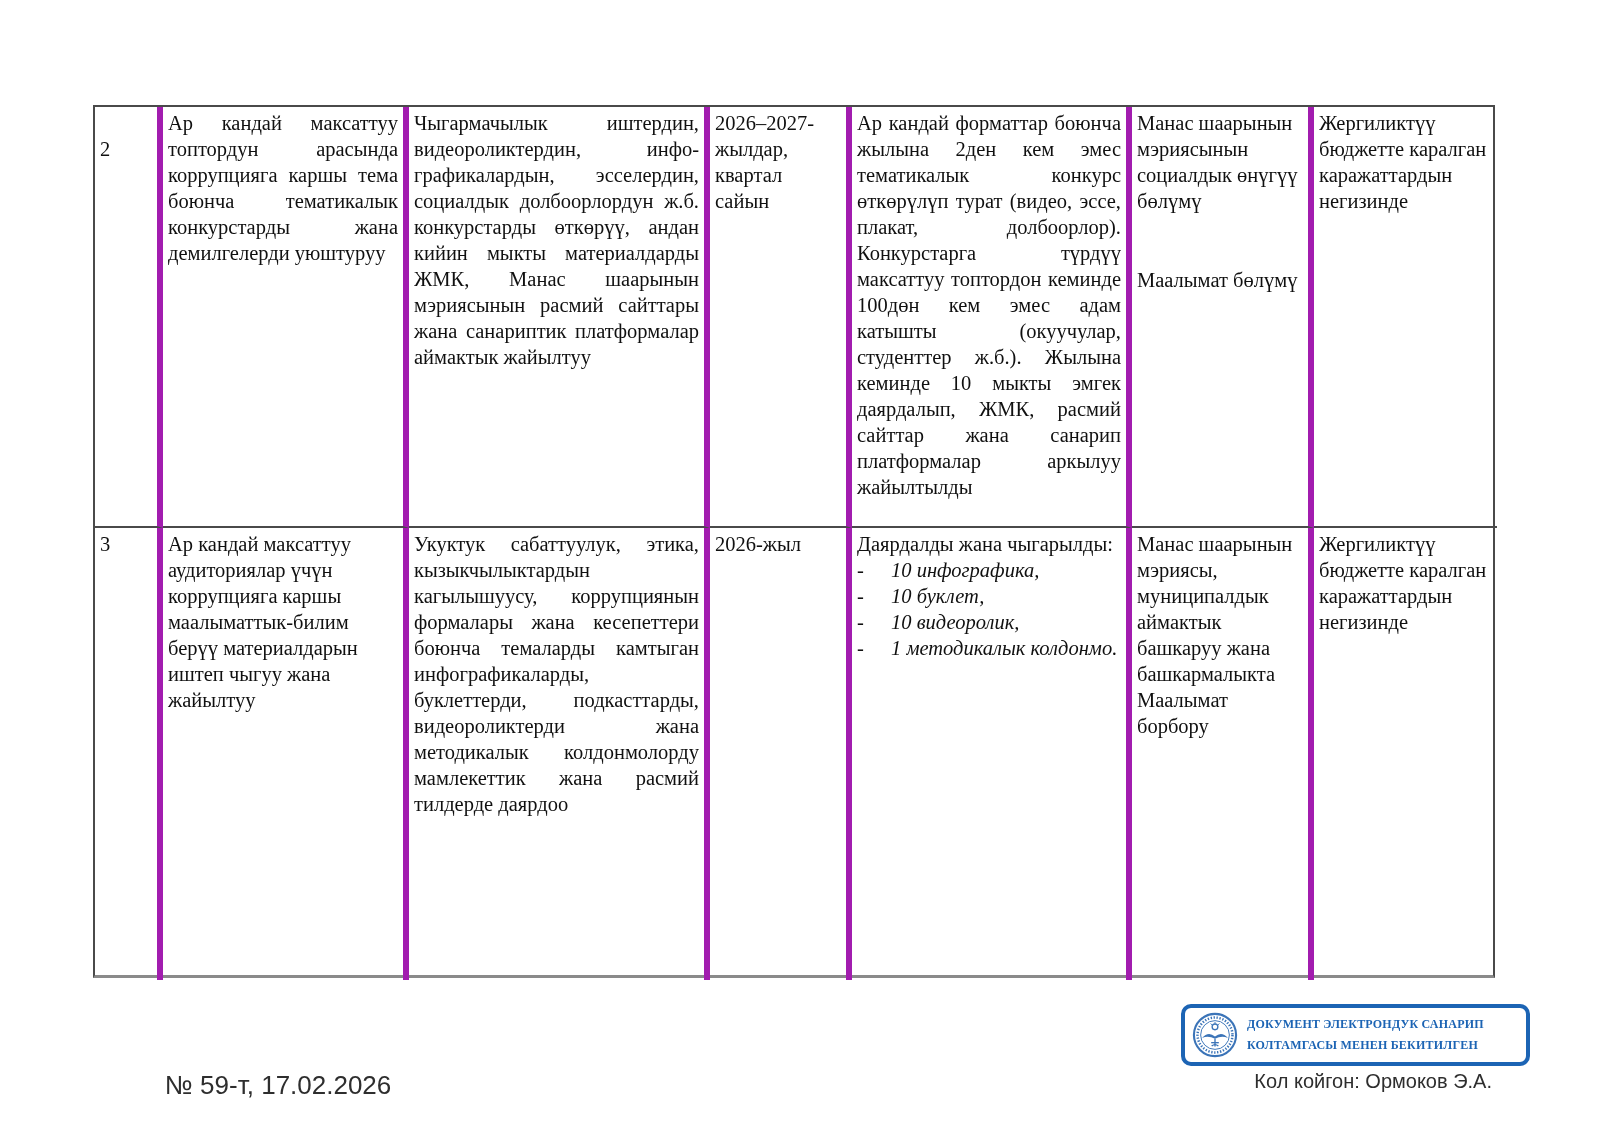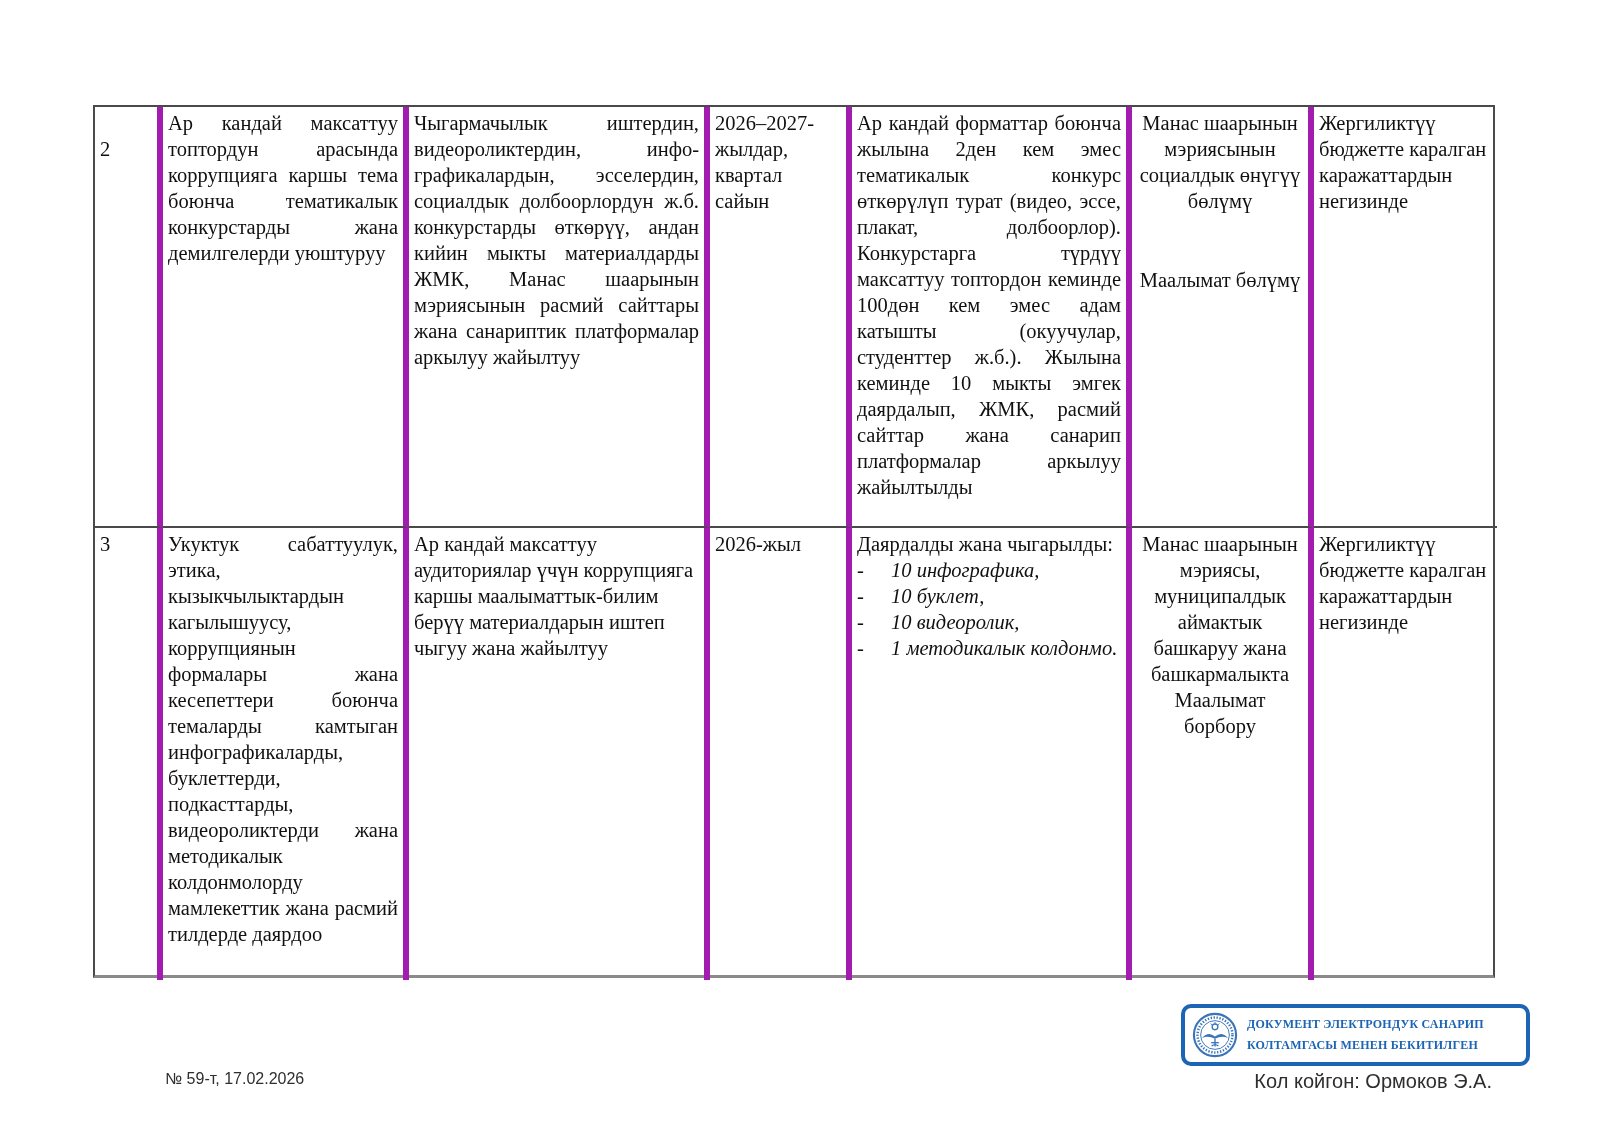--- a/index.html
+++ b/index.html
@@ -22,21 +22,21 @@
     border-right:6px solid #a21caf;
     border-bottom:2px solid #4a4a4a;
     box-sizing:border-box;
     padding:3px 5px 4px 5px;
     font-size:20.5px;line-height:26px;
     overflow:hidden;
   }
   .cell.last-col{border-right:none;}
   .cell.last-row{border-bottom:none;}
   .j{text-align:justify;}
-  .center{text-align:center;}
+  .center{text-align:left;}
   .num-pad{margin-top:26px;}
   .resp-gap{margin-top:53px;}
 
   .li-row{display:flex;}
   .li-marker{flex:0 0 34px;}
   .li-text{flex:1;font-style:italic;}
 
   
   .stamp{
     position:absolute;left:1181px;top:1004px;width:349px;height:62px;
@@ -48,53 +48,53 @@
     color:#1c64b4;font-family:Liberation Serif, serif;
     font-weight:bold;font-size:12px;line-height:21px;letter-spacing:.2px;
     white-space:nowrap;
   }
   .emblem{flex:0 0 46px;height:46px;}
 
   
   .footer-left{
     position:absolute;left:165px;top:1070px;
     font-family:"Liberation Sans","DejaVu Sans",sans-serif;
-    font-size:16px;color:#2e2e2e;
+    font-size:26px;color:#2e2e2e;
   }
   .footer-right{
     position:absolute;right:108px;top:1070px;
     font-family:"Liberation Sans","DejaVu Sans",sans-serif;
     font-size:20px;color:#2e2e2e;
   }
 </style>
 </head>
 <body>
 
 <div class="page">
 
   <div class="doc-table">
 
     <div class="cell">
       <div class="num-pad">2</div>
     </div>
     <div class="cell j">Ар кандай максаттуу топтордун арасында коррупцияга каршы тема боюнча тематикалык конкурстарды жана демилгелерди уюштуруу</div>
-    <div class="cell j">Чыгармачылык иштердин, видеороликтердин, инфо-графикалардын, эсселердин, социалдык долбоорлордун ж.б. конкурстарды өткөрүү, андан кийин мыкты материалдарды ЖМК, Манас шаарынын мэриясынын расмий сайттары жана санариптик платформалар аркылуу жайылтуу</div>
+    <div class="cell j">Чыгармачылык иштердин, видеороликтердин, инфо-графикалардын, эсселердин, социалдык долбоорлордун ж.б. конкурстарды өткөрүү, андан кийин мыкты материалдарды ЖМК, Манас шаарынын мэриясынын расмий сайттары жана санариптик платформалар аймактык жайылтуу</div>
     <div class="cell">2026–2027-жылдар, квартал сайын</div>
     <div class="cell j">Ар кандай форматтар боюнча жылына 2ден кем эмес тематикалык конкурс өткөрүлүп турат (видео, эссе, плакат, долбоорлор). Конкурстарга түрдүү максаттуу топтордон кеминде 100дөн кем эмес адам катышты (окуучулар, студенттер ж.б.). Жылына кеминде 10 мыкты эмгек даярдалып, ЖМК, расмий сайттар жана санарип платформалар аркылуу жайылтылды</div>
     <div class="cell center">
       <div>Манас шаарынын мэриясынын социалдык өнүгүү бөлүмү</div>
       <div class="resp-gap">Маалымат бөлүмү</div>
     </div>
     <div class="cell last-col">Жергиликтүү бюджетте каралган каражаттардын негизинде</div>
 
     <div class="cell last-row">
       <div>3</div>
     </div>
+    <div class="cell last-row">Ар кандай максаттуу аудиториялар үчүн коррупцияга каршы маалыматтык-билим берүү материалдарын иштеп чыгуу жана жайылтуу</div>
     <div class="cell last-row j">Укуктук сабаттуулук, этика, кызыкчылыктардын кагылышуусу, коррупциянын формалары жана кесепеттери боюнча темаларды камтыган инфографикаларды, буклеттерди, подкасттарды, видеороликтерди жана методикалык колдонмолорду мамлекеттик жана расмий тилдерде даярдоо</div>
-    <div class="cell last-row">Ар кандай максаттуу аудиториялар үчүн коррупцияга каршы маалыматтык-билим берүү материалдарын иштеп чыгуу жана жайылтуу</div>
     <div class="cell last-row">2026-жыл</div>
     <div class="cell last-row">
       <div>Даярдалды жана чыгарылды:</div>
       <div class="li-row">
         <span class="li-marker">-</span>
         <span class="li-text">10 инфографика,</span>
       </div>
       <div class="li-row">
         <span class="li-marker">-</span>
         <span class="li-text">10 буклет,</span>

